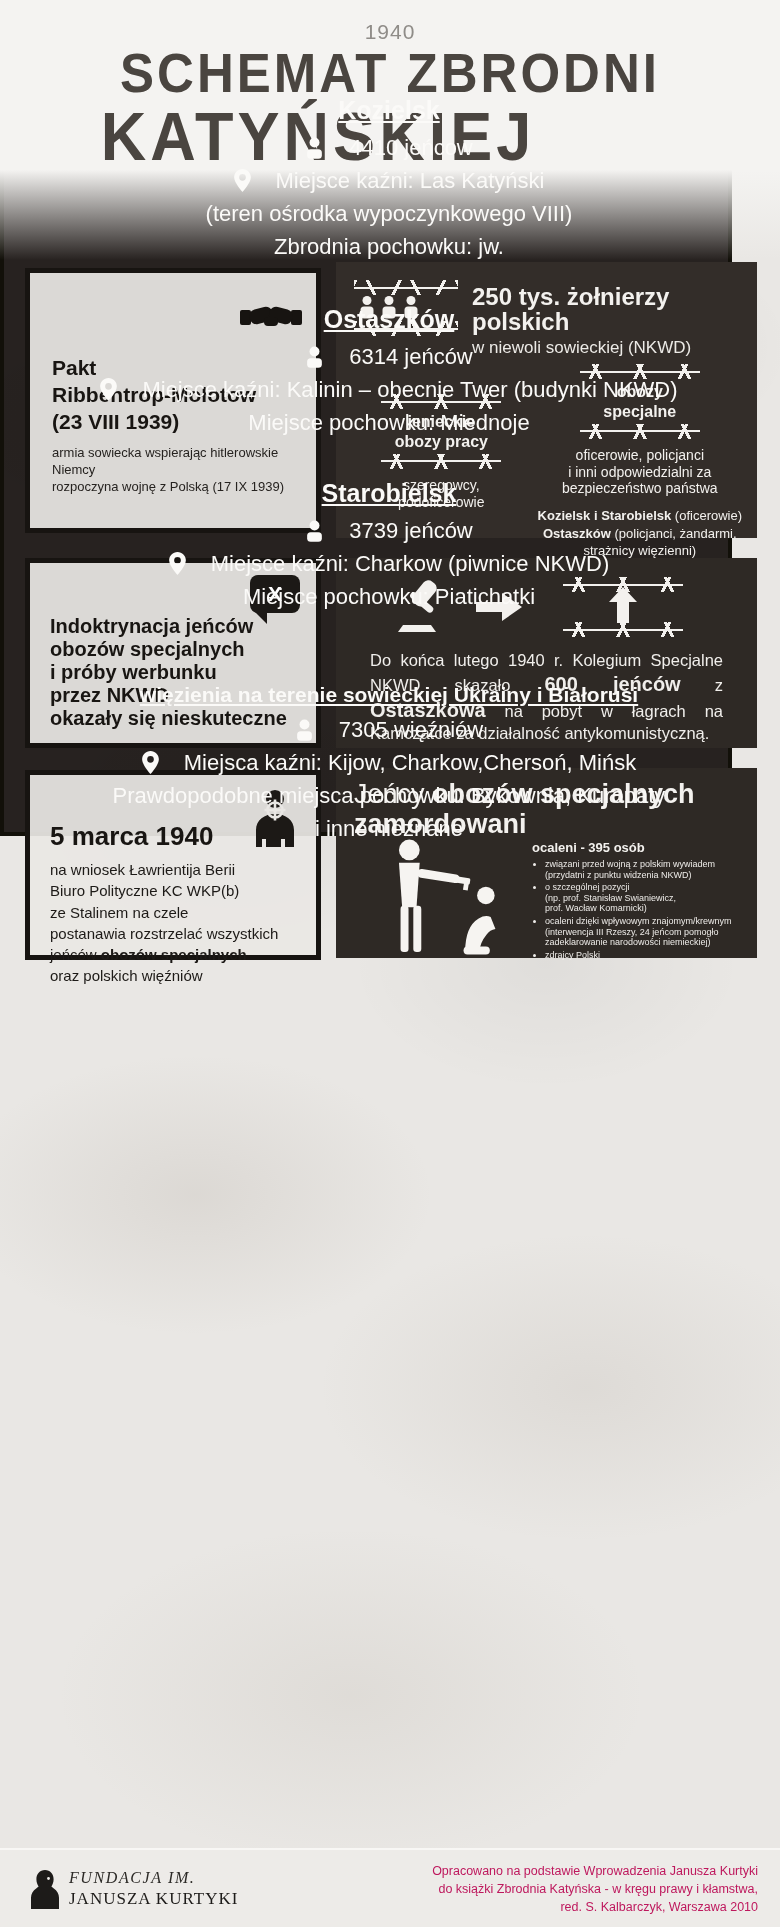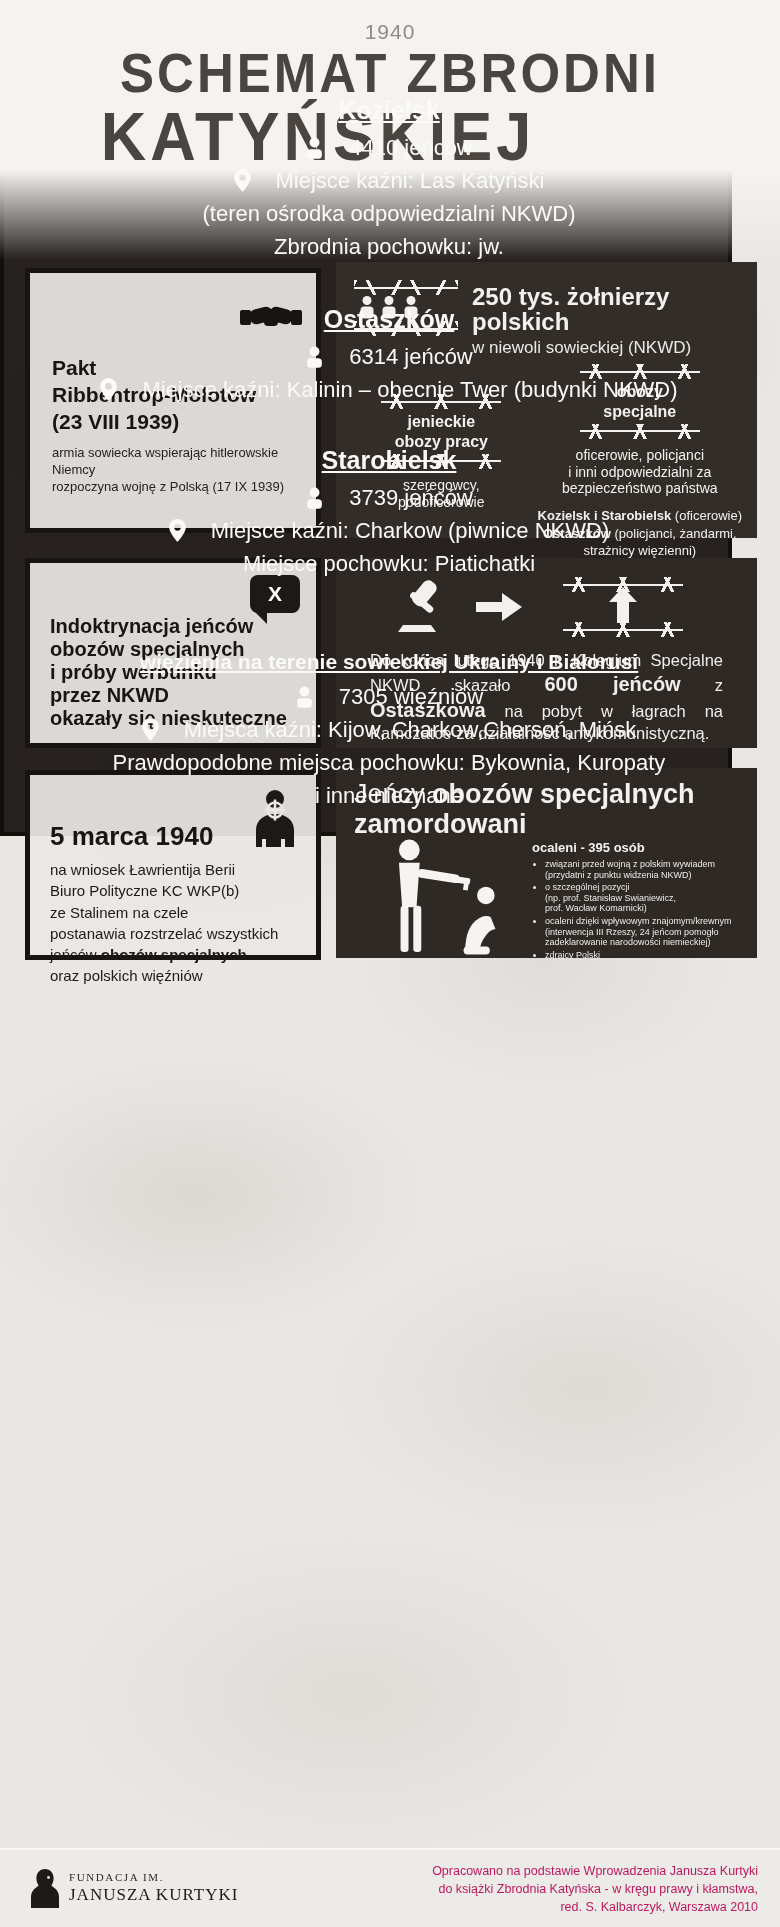--- a/index.html
+++ b/index.html
@@ -113,21 +113,21 @@
   .camp-name.small{font-size:21px;}
   .camp-line{font-size:22px;line-height:1.5;display:flex;justify-content:center;align-items:center;gap:25px;}
   .camp-line.noicon{display:block;}
   #camp0{padding-top:44px;} #camp1{margin-top:42px;} #camp2{margin-top:40px;} #camp3{margin-top:70px;}
 
   
   #footer-strip{position:absolute;left:0;top:1848px;width:780px;height:79px;background:#edebe8;
     border-top:2px solid #f8f7f5;}
   .logo{position:absolute;left:30px;top:1868px;display:flex;align-items:center;gap:9px;}
   .org{line-height:1.25;}
-  .org1{font-family:"Liberation Serif",serif;font-size:11px;letter-spacing:1.6px;color:#2c2a27;}
+  .org1{font-family:"Liberation Serif",serif;font-size:16px;letter-spacing:1.6px;color:#2c2a27;font-style:italic;}
   .org2{font-family:"Liberation Serif",serif;font-size:17px;letter-spacing:1px;color:#1e1c1a;}
   .credit{position:absolute;right:22px;top:1862px;text-align:right;font-size:12.5px;line-height:1.45;color:#be185d;}
 
   svg{display:block;}
   .inline-svg{display:inline-block;}
 </style>
 </head>
 <body>
 
 <div id="poster">
@@ -306,39 +306,40 @@
             <rect x="1.8" y="10" width="12.4" height="8" rx="3"></rect>
           </svg>
         <span>4410 jeńcow</span>
       </div>
       <div class="camp-line">
         <svg class="inline-svg" width="17" height="23" viewBox="0 0 16 22" fill="#fbfaf8">
             <path fill-rule="evenodd" d="M8 0C3.6 0 0 3.6 0 8c0 5.4 8 14 8 14s8-8.6 8-14C16 3.6 12.4 0 8 0zm0 11.2A3.2 3.2 0 1 1 8 4.8a3.2 3.2 0 0 1 0 6.4z"></path>
           </svg>
         <span>Miejsce kaźni: Las Katyński</span>
       </div>
-      <div class="camp-line noicon">(teren ośrodka odpowiedzialni NKWD)</div>
+      <div class="camp-line noicon">(teren ośrodka wypoczynkowego VIII)</div>
       <div class="camp-line noicon">Zbrodnia pochowku: jw.</div>
     </div>
 
     <div id="camp1" class="camp">
       <div class="camp-name">Ostaszków</div>
       <div class="camp-line">
         <svg class="inline-svg" width="19" height="22" viewBox="0 0 16 18" fill="#fbfaf8">
             <circle cx="8" cy="4.4" r="4.2"></circle>
             <rect x="1.8" y="10" width="12.4" height="8" rx="3"></rect>
           </svg>
         <span>6314 jeńców</span>
       </div>
       <div class="camp-line">
         <svg class="inline-svg" width="17" height="23" viewBox="0 0 16 22" fill="#fbfaf8">
             <path fill-rule="evenodd" d="M8 0C3.6 0 0 3.6 0 8c0 5.4 8 14 8 14s8-8.6 8-14C16 3.6 12.4 0 8 0zm0 11.2A3.2 3.2 0 1 1 8 4.8a3.2 3.2 0 0 1 0 6.4z"></path>
           </svg>
         <span>Miejsce kaźni: Kalinin – obecnie Twer (budynki NKWD)</span>
       </div>
+      <div class="camp-line noicon">Miejsce pochowku: Miednoje</div>
     </div>
 
     <div id="camp2" class="camp">
       <div class="camp-name">Starobielsk</div>
       <div class="camp-line">
         <svg class="inline-svg" width="19" height="22" viewBox="0 0 16 18" fill="#fbfaf8">
             <circle cx="8" cy="4.4" r="4.2"></circle>
             <rect x="1.8" y="10" width="12.4" height="8" rx="3"></rect>
           </svg>
         <span>3739 jeńców</span>

